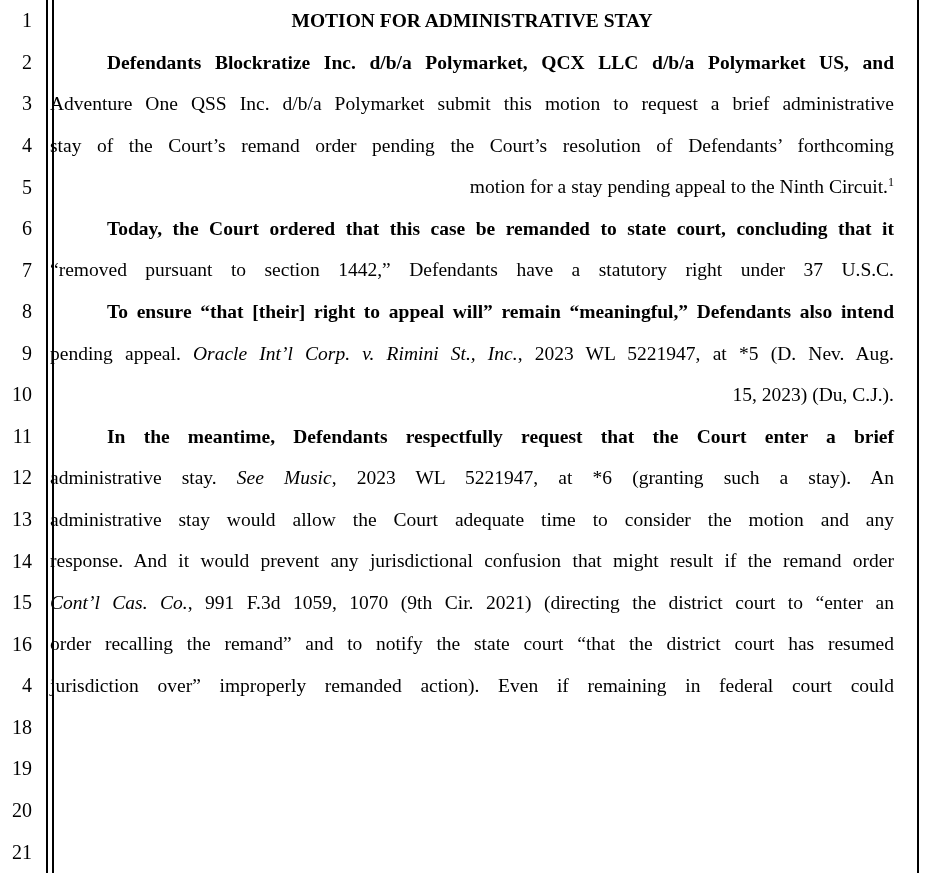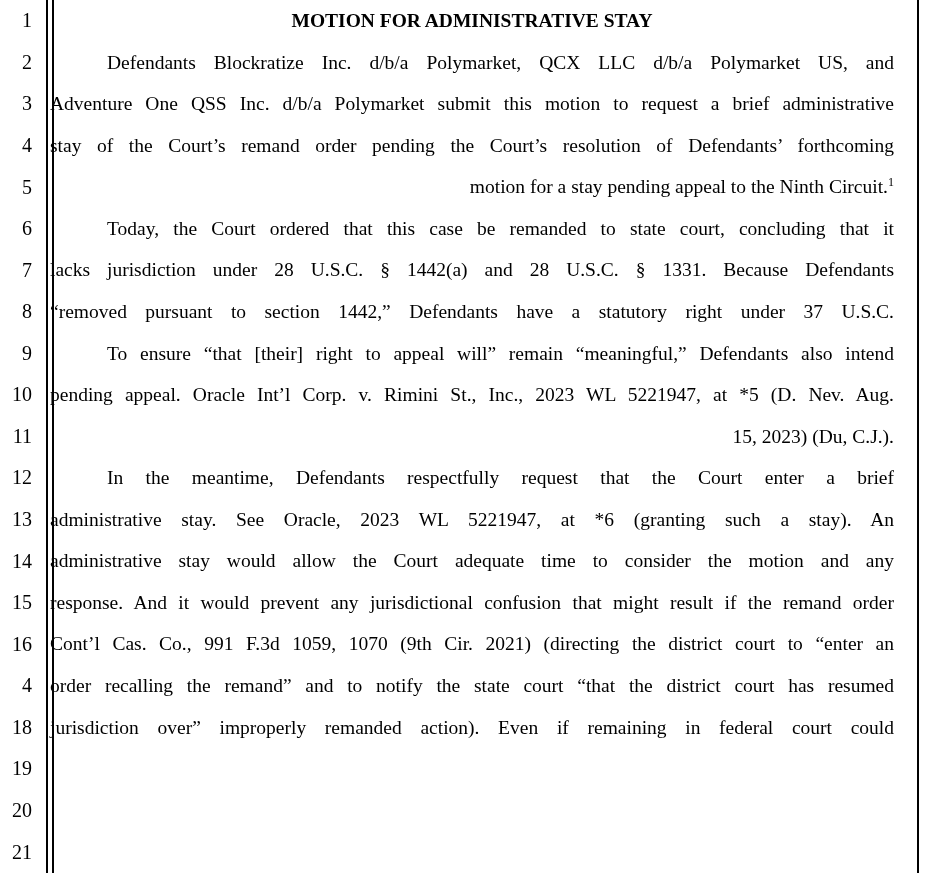--- a/index.html
+++ b/index.html
@@ -67,25 +67,26 @@
   .text-line.justify {
     text-align: justify;
     text-align-last: justify;
   }
   .text-line.center {
     text-align: center;
     text-align-last: center;
   }
   .text-line.indent {
     text-indent: 57px;
+    font-weight: bold;
   }
   .text-line.bold {
     font-weight: bold;
   }
-  .italic { }
+  .italic { font-style: italic; }
   .sup {
     font-size: 0.62em;
     vertical-align: super;
     line-height: 0;
   }
 </style>
 </head>
 <body>
 
 <div class="page">
@@ -113,27 +114,26 @@
       <div class="num-cell">21</div>
     </div>
   <div class="double-rule"></div>
   <div class="text-col">
       <div class="text-line center bold"><span>MOTION FOR ADMINISTRATIVE STAY</span></div>
       <div class="text-line justify indent"><span>Defendants Blockratize Inc. d/b/a Polymarket, QCX LLC d/b/a Polymarket US, and</span></div>
       <div class="text-line justify"><span>Adventure One QSS Inc. d/b/a Polymarket submit this motion to request a brief administrative</span></div>
       <div class="text-line justify"><span>stay of the Court’s remand order pending the Court’s resolution of Defendants’ forthcoming</span></div>
       <div class="text-line"><span>motion for a stay pending appeal to the Ninth Circuit.</span><span class="sup">1</span></div>
       <div class="text-line justify indent"><span>Today, the Court ordered that this case be remanded to state court, concluding that it</span></div>
-      <div class="text-line justify"><span>lacks jurisdiction under 28 U.S.C. § 1442(a) and 28 U.S.C. § 1331.  Because Defendants</span></div>
       <div class="text-line justify"><span>“removed pursuant to section 1442,” Defendants have a statutory right under 37 U.S.C.</span></div>
       <div class="text-line justify indent"><span>To ensure “that [their] right to appeal will” remain “meaningful,” Defendants also intend</span></div>
       <div class="text-line justify"><span>pending appeal.  </span><span class="italic">Oracle Int’l Corp. v. Rimini St., Inc.</span><span>, 2023 WL 5221947, at *5 (D. Nev. Aug.</span></div>
       <div class="text-line"><span>15, 2023) (Du, C.J.).</span></div>
       <div class="text-line justify indent"><span>In the meantime, Defendants respectfully request that the Court enter a brief</span></div>
-      <div class="text-line justify"><span>administrative stay.  </span><span class="italic">See Oracle</span><span>, 2023 WL 5221947, at *6 (granting such a stay).  An</span></div>
+      <div class="text-line justify"><span>administrative stay.  </span><span class="italic">See Music</span><span>, 2023 WL 5221947, at *6 (granting such a stay).  An</span></div>
       <div class="text-line justify"><span>administrative stay would allow the Court adequate time to consider the motion and any</span></div>
       <div class="text-line justify"><span>response.  And it would prevent any jurisdictional confusion that might result if the remand order</span></div>
       <div class="text-line justify"><span class="italic">Cont’l Cas. Co.</span><span>, 991 F.3d 1059, 1070 (9th Cir. 2021) (directing the district court to “enter an</span></div>
       <div class="text-line justify"><span>order recalling the remand” and to notify the state court “that the district court has resumed</span></div>
       <div class="text-line justify"><span>jurisdiction over” improperly remanded action).  Even if remaining in federal court could</span></div>
     </div>
   <div class="right-rule"></div>
 </div>
 
 </body></html>

